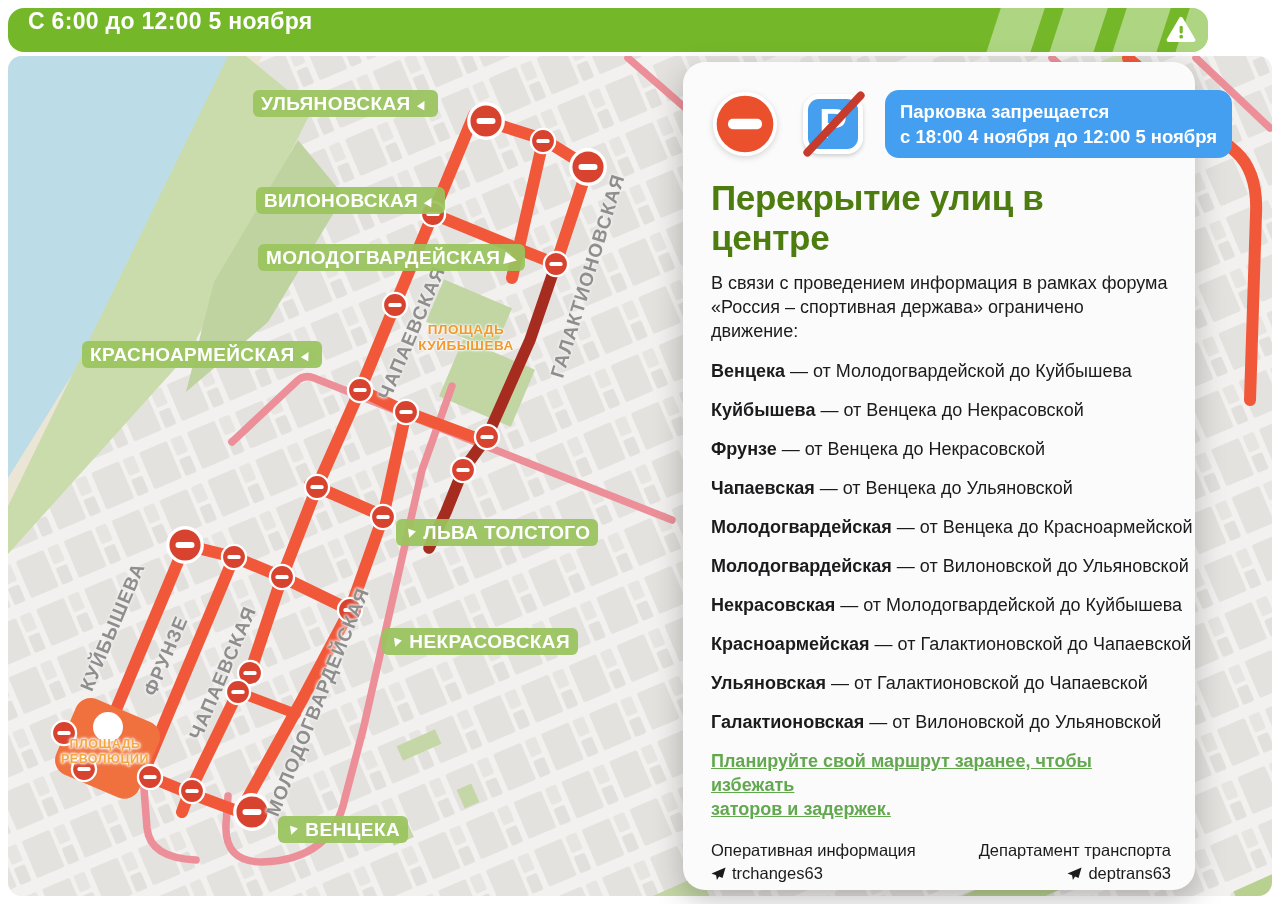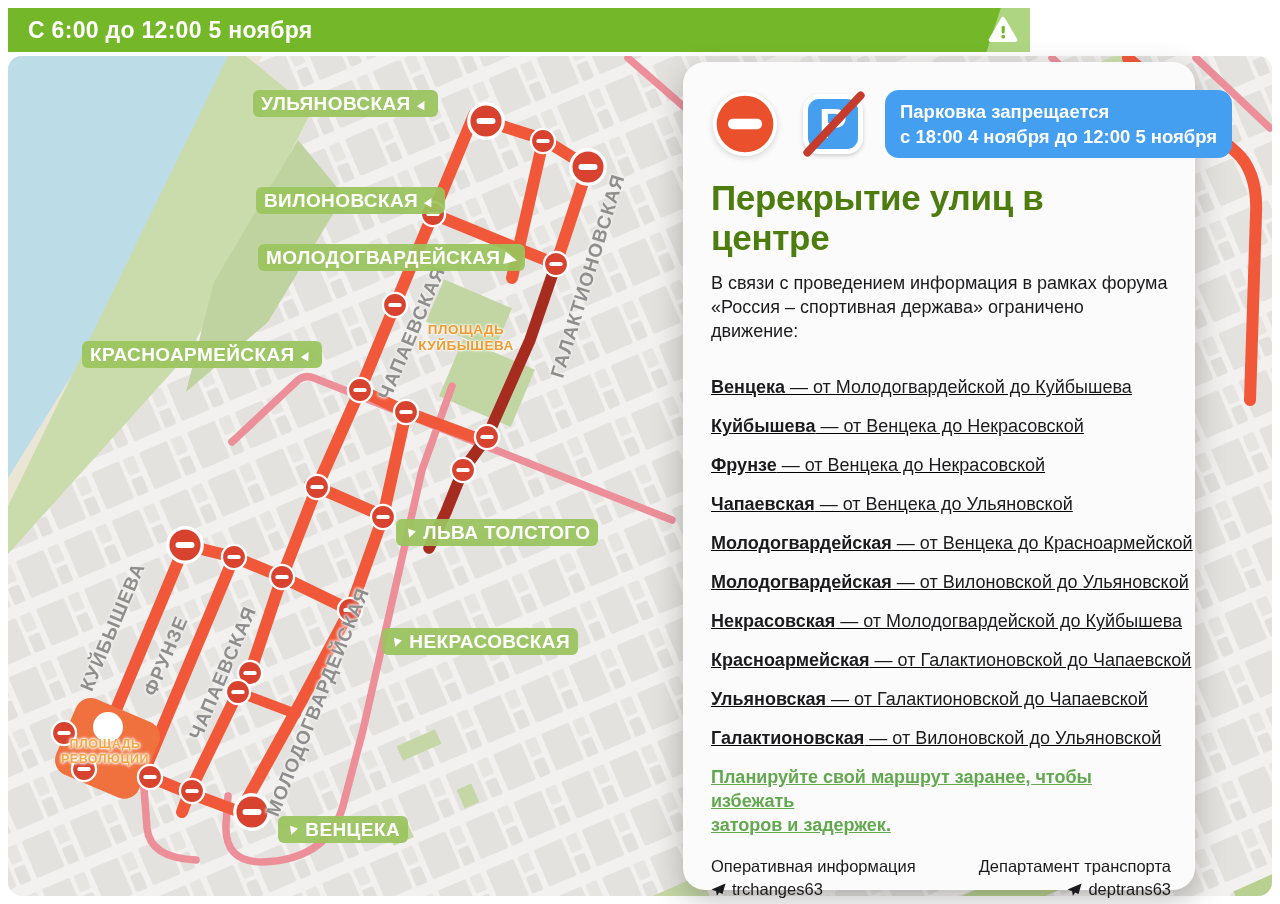--- a/index.html
+++ b/index.html
@@ -1,21 +1,21 @@
 <!DOCTYPE html>
 <html><head>
 <meta charset="utf-8">
 <style>
   html,body{margin:0;padding:0;background:#ffffff;}
   .canvas{position:relative;width:1280px;height:904px;background:#fff;overflow:hidden;
           font-family:"Liberation Sans",sans-serif;}
 
   
-  .topbar{position:absolute;left:8px;top:8px;width:1022px;height:44px;background:#74b829;
-          border-radius:0;overflow:hidden;z-index:6;display:flex;align-items:center;}
+  .topbar{position:absolute;left:8px;top:8px;width:1200px;height:44px;background:#74b829;
+          border-radius:16px;overflow:hidden;z-index:6;display:flex;align-items:flex-start;}
   .topbar-text{color:#fff;font-size:23px;font-weight:700;padding-left:20px;letter-spacing:.3px;}
   .stripe{position:absolute;top:-6px;height:60px;width:44px;background:rgba(255,255,255,.42);
           transform:skewX(-18deg);}
   .warn{position:absolute;right:12px;top:7px;width:30px;height:30px;}
 
   
   .map-clip{position:absolute;left:8px;top:56px;width:1264px;height:840px;border-radius:14px;
             overflow:hidden;z-index:0;background:#f2f1ef;}
   .slabel{position:absolute;z-index:2;background:rgba(154,196,92,.93);color:#fff;font-weight:700;
           font-size:19px;line-height:23px;padding:2px 8px;border-radius:6px;white-space:nowrap;
@@ -42,21 +42,21 @@
   .p-sign{position:absolute;left:2px;top:2px;width:60px;height:60px;background:#fff;border-radius:16px;
           box-shadow:0 2px 4px rgba(0,0,0,.18);}
   .p-blue{position:absolute;left:7px;top:7px;width:50px;height:50px;background:#459fee;border-radius:11px;
           color:#fff;font-size:42px;font-weight:700;display:flex;align-items:center;justify-content:center;}
   .p-slash{position:absolute;left:-10px;top:28px;width:86px;height:8px;background:#c63b2c;border-radius:4px;
            transform:rotate(-47deg);}
   .blue-badge{background:#459ff1;border-radius:14px;color:#fff;font-weight:700;font-size:18.5px;
               line-height:25px;padding:9px 15px;white-space:nowrap;}
   .title{margin-top:20px;font-size:35px;font-weight:700;color:#4d7c0f;letter-spacing:-.3px;}
   .intro{margin-top:13px;font-size:18px;line-height:24px;color:#1b1b1d;}
-  .closures{margin-top:32px;text-decoration:underline;}
+  .closures{margin-top:16px;}
   .closure-row{font-size:18px;line-height:24px;color:#1b1b1d;margin-bottom:15px;white-space:nowrap;}
   .closure-row .cname{font-weight:700;}
   .advice{margin-top:8px;font-size:18px;line-height:24px;font-weight:700;color:#61a84e;text-decoration:underline;}
   .cfooter{margin-top:18px;display:flex;justify-content:space-between;align-items:flex-start;
            font-size:16.5px;line-height:23px;color:#1b1b1d;}
   .fcol{display:flex;flex-direction:column;}
   .fcol.right{align-items:flex-end;}
   .handle{display:flex;align-items:center;gap:6px;cursor:pointer;}
 </style>
 </head>

